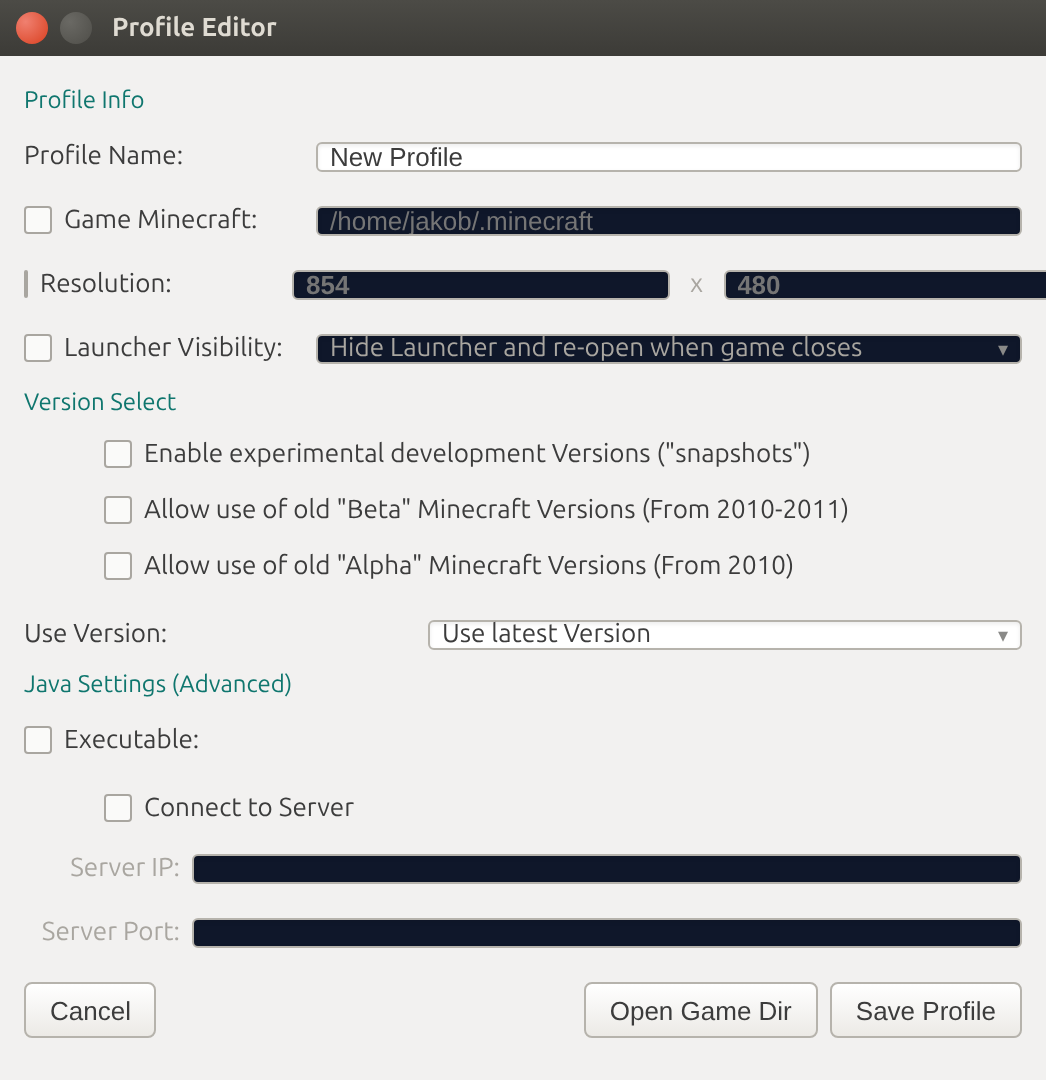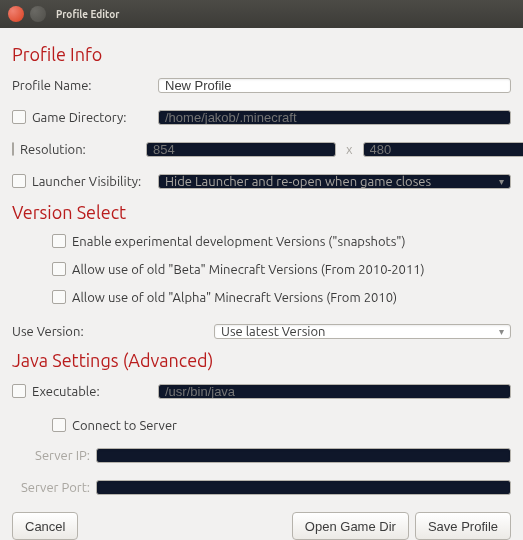--- a/index.html
+++ b/index.html
@@ -19,23 +19,23 @@
   align-items: center;
   padding: 0 8px;
   gap: 6px;
 }
 .titlebar .btn {
   width: 16px; height: 16px; border-radius: 8px;
   display: flex; align-items: center; justify-content: center;
 }
 .titlebar .close { background: radial-gradient(circle at 30% 30%, #f08070, #d94020); }
 .titlebar .min { background: radial-gradient(circle at 30% 30%, #6a6964, #4f4e49); }
-.titlebar .title { color: #dfdbd2; font-weight: bold; font-size: 10px; margin-left: 4px; }
+.titlebar .title { color: #dfdbd2; font-weight: bold; font-size: 13px; margin-left: 4px; }
 .content { padding: 10px 12px 12px 12px; display: flex; flex-direction: column; gap: 2px; }
-.section-label { font-size: 18px; color: #b91c1c; margin-top: 6px; margin-bottom: 4px; }
+.section-label { font-size: 12px; color: #0f766e; margin-top: 6px; margin-bottom: 4px; }
 .row {
   display: flex; align-items: center; gap: 6px; min-height: 30px;
 }
 .row .chk {
   width: 14px; height: 14px; border: 1px solid #a9a6a0; background: #fafaf9; border-radius: 2px;
 }
 .row .lbl { min-width: 140px; color: #3c3c3c; }
 .row .lbl.disabled { color: #a9a6a0; text-align: right; }
 .row .lbl.short { min-width: 78px; }
 input[type=text], .select {
@@ -45,21 +45,21 @@
   border: 1px solid #b6b3ac;
   border-radius: 3px;
   background: #ffffff;
   font-size: 13px;
   color: #3c3c3c;
   box-shadow: inset 0 1px 2px rgba(0,0,0,0.08);
 }
 input[type=text].disabled, .select.disabled {
   background: #0f172a; color: #a9a6a0;
 }
-input[type=text].small { flex: 0 0 78px; }
+input[type=text].small { flex: 0 0 78px; font-weight: bold; }
 .res-x { color: #a9a6a0; font-size: 13px; padding: 0 4px; }
 .select {
   display: flex; align-items: center; justify-content: space-between;
   padding-right: 6px;
 }
 .select .arrow { color: #8a8a88; font-size: 10px; }
 .buttons {
   display: flex;
   gap: 6px;
   margin-top: 8px;
@@ -90,21 +90,21 @@
 
   <div class="section-label">Profile Info</div>
 
   <div class="row">
     <span class="lbl">Profile Name:</span>
     <input type="text" value="New Profile" style="">
   </div>
 
   <div class="row">
     <div class="chk"></div>
-    <span class="lbl" style="min-width:120px">Game Directory:</span>
+    <span class="lbl" style="min-width:120px">Game Minecraft:</span>
     <input type="text" class="disabled" disabled="" placeholder="/home/jakob/.minecraft" style="">
   </div>
 
   <div class="row">
     <div class="chk"></div>
     <span class="lbl" style="min-width:120px">Resolution:</span>
     <input type="text" class="disabled small" disabled="" placeholder="854" style="">
     <span class="res-x">x</span>
     <input type="text" class="disabled small" disabled="" placeholder="480" style="">
     <div class="spacer"></div>
@@ -142,21 +142,20 @@
       <span>Use latest Version</span>
       <span class="arrow">▾</span>
     </div>
   </div>
 
   <div class="section-label" style="margin-top:2px">Java Settings (Advanced)</div>
 
   <div class="row">
     <div class="chk"></div>
     <span class="lbl" style="min-width:120px">Executable:</span>
-    <input type="text" class="disabled" disabled="" placeholder="/usr/bin/java" style="">
   </div>
 
 
   <div class="row tight" style="margin-top:4px">
     <div class="chk"></div>
     <span>Connect to Server</span>
   </div>
 
   <div class="row">
     <span class="lbl disabled short">Server IP:</span>

